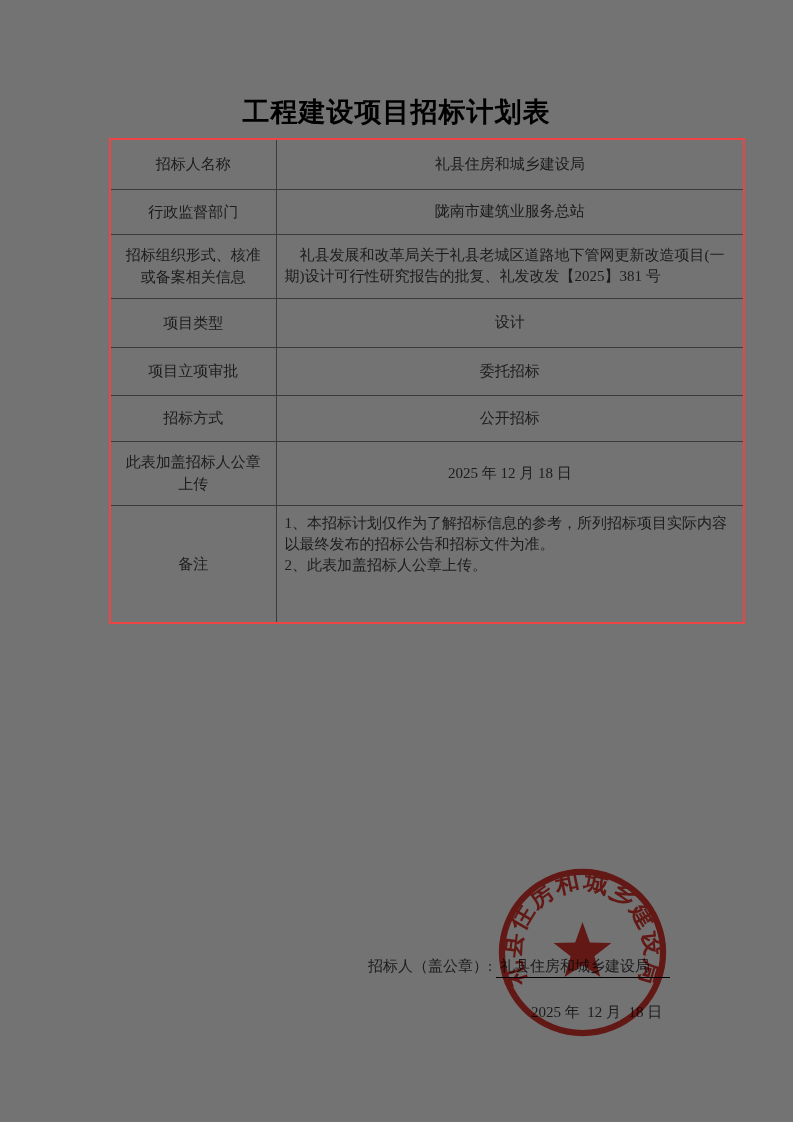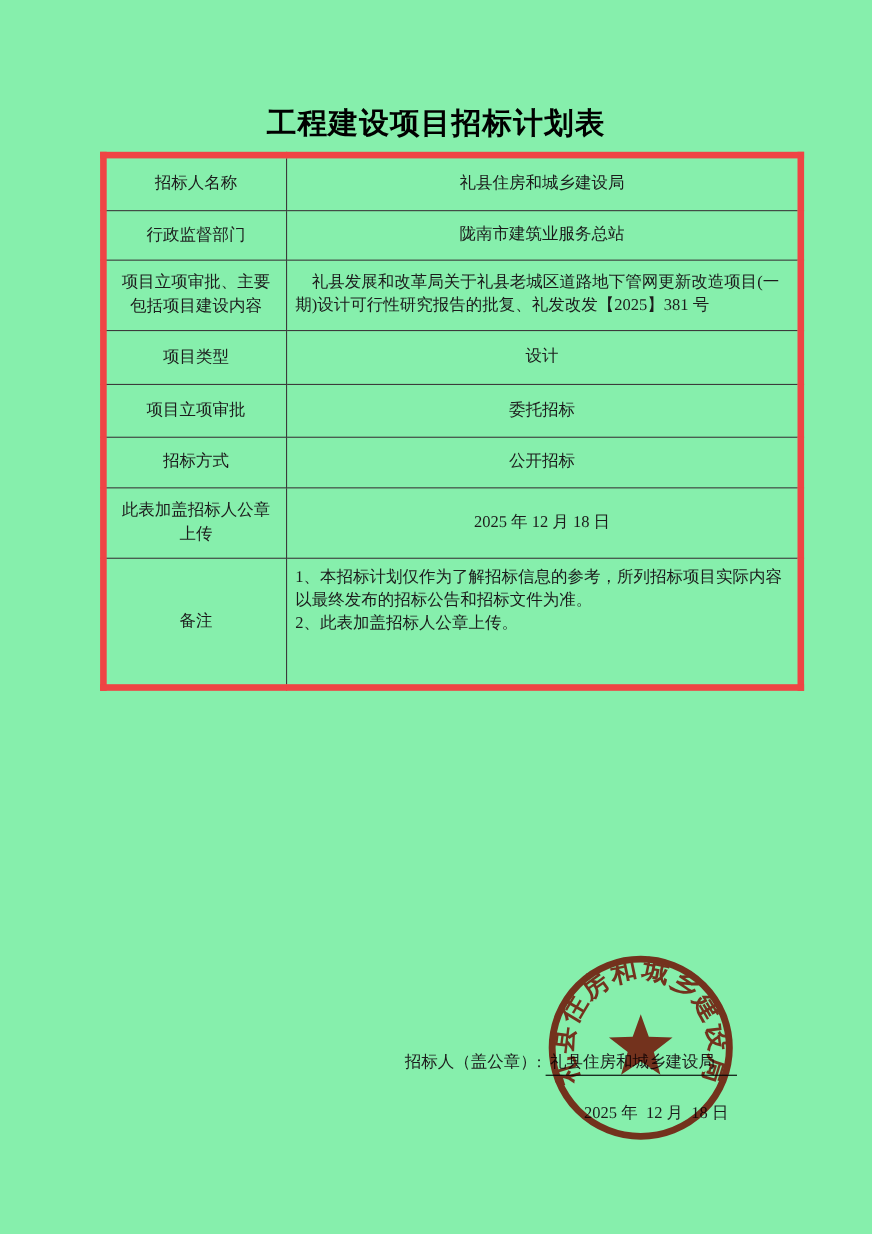--- a/index.html
+++ b/index.html
@@ -2,44 +2,44 @@
 <html><head>
 <meta charset="utf-8">
 <style>
   * { margin: 0; padding: 0; box-sizing: border-box; }
   html, body { background: #888; }
   .page {
     position: relative;
     width: 793px;
     height: 1122px;
     margin: 0 auto;
-    background: #86efac;
+    background: #737373;
     font-family: "Liberation Serif", "DejaVu Serif", serif;
     color: #1c1c1c;
     overflow: hidden;
   }
   .doc-title {
     position: absolute;
     top: 94px;
     left: 0;
     width: 100%;
     text-align: center;
     font-family: "Liberation Sans", "DejaVu Sans", sans-serif;
     font-size: 27px;
     font-weight: bold;
     letter-spacing: 1px;
     color: #000;
   }
   table.bid-table {
     position: absolute;
-    left: 91px;
+    left: 109px;
     top: 138px;
     width: 634px;
     border-collapse: collapse;
-    border: 6px solid #ef4444;
+    border: 2px solid #ef4444;
     table-layout: fixed;
   }
   .bid-table td {
     border: 1px solid #3b3b3b;
     font-size: 15px;
     line-height: 21px;
     vertical-align: middle;
   }
   .bid-table td.lbl {
     text-align: center;
@@ -106,21 +106,21 @@
     <tbody>
       <tr style="height:50px">
         <td class="lbl">招标人名称</td>
         <td class="val center">礼县住房和城乡建设局</td>
       </tr>
       <tr style="height:45px">
         <td class="lbl">行政监督部门</td>
         <td class="val center">陇南市建筑业服务总站</td>
       </tr>
       <tr style="height:64px">
-        <td class="lbl">项目立项审批、主要包括项目建设内容</td>
+        <td class="lbl">招标组织形式、核准或备案相关信息</td>
         <td class="val left">
           <div class="indent">礼县发展和改革局关于礼县老城区道路地下管网更新改造项目(一期)设计可行性研究报告的批复、礼发改发【2025】381 号</div>
         </td>
       </tr>
       <tr style="height:49px">
         <td class="lbl">项目类型</td>
         <td class="val center">设计</td>
       </tr>
       <tr style="height:48px">
         <td class="lbl">项目立项审批</td>

